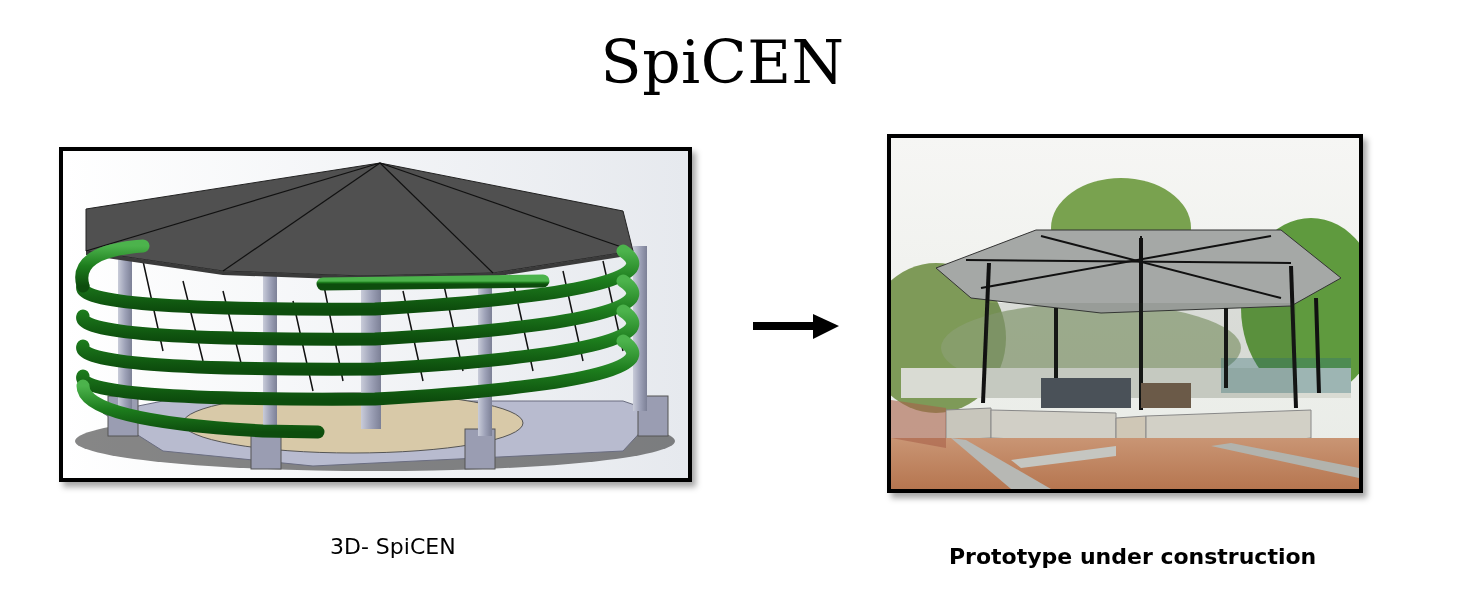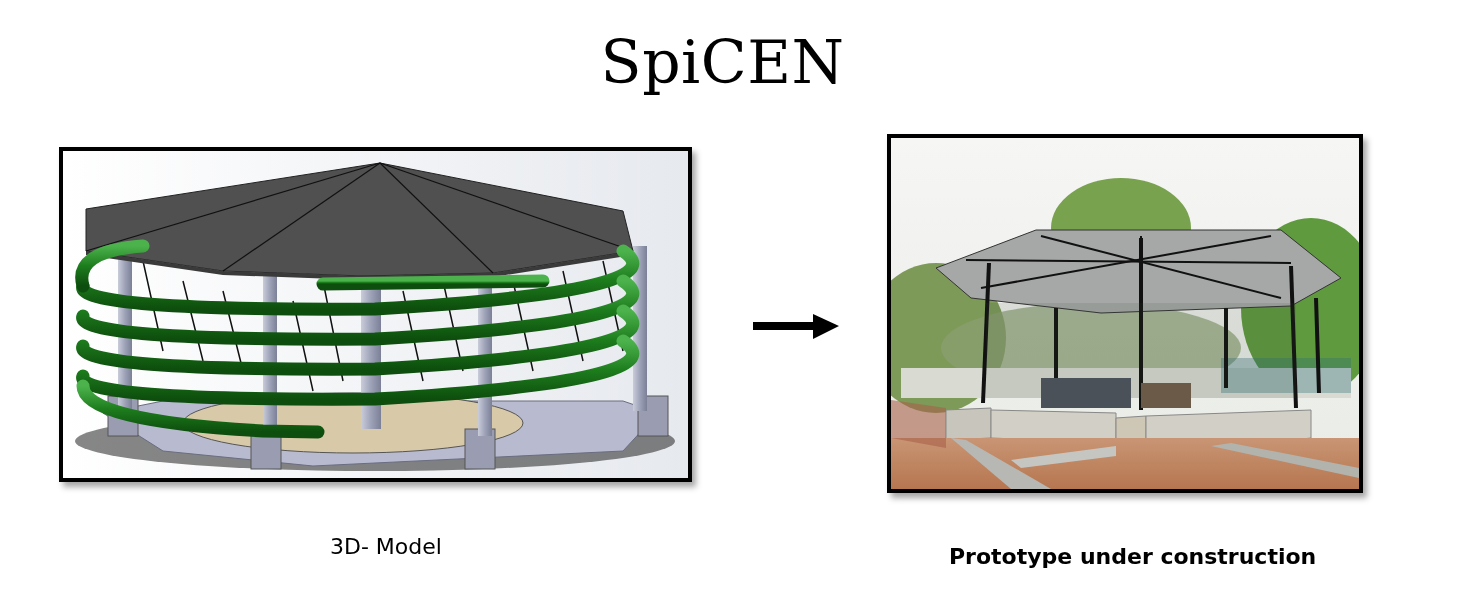--- a/index.html
+++ b/index.html
@@ -137,14 +137,14 @@
 
     <polygon points="0,300 468,300 468,351 0,351" fill="url(#soil)"></polygon>
     <polygon points="0,262 55,270 55,310 0,300" fill="#a8614a" opacity="0.6"></polygon>
 
     <polygon points="60,300 75,302 160,351 120,351" fill="#b7b8b4"></polygon>
     <polygon points="120,322 225,308 225,318 130,330" fill="#c5c6c1"></polygon>
     <polygon points="320,308 340,305 468,330 468,340" fill="#b2b3ad"></polygon>
   </svg>
 </div>
 
-<div class="caption" id="cap-left">3D- Model</div>
+<div class="caption" id="cap-left">3D- SpiCEN</div>
 <div class="caption" id="cap-right">Prototype under construction</div>
 
 </body></html>

